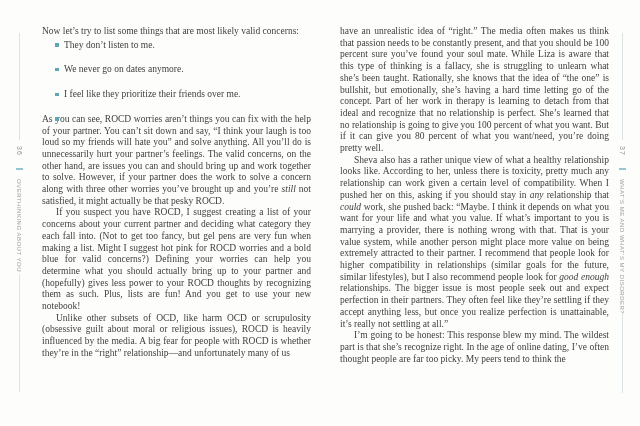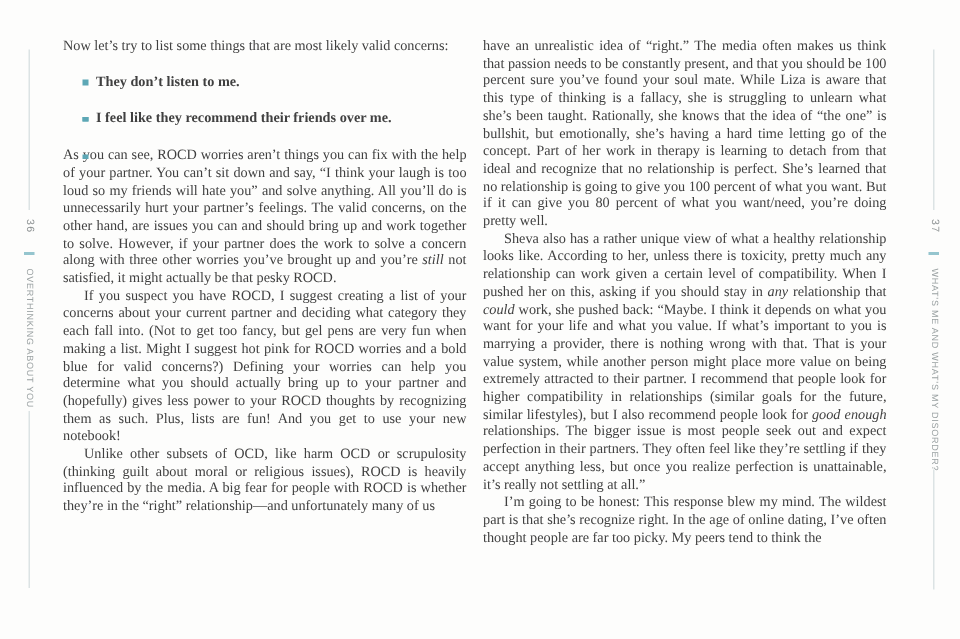--- a/index.html
+++ b/index.html
@@ -7,25 +7,25 @@
     position:relative;width:640px;height:426px;background:#fdfdfc;
     font-family:"Liberation Serif", serif;color:#404040;overflow:hidden;
   }
   
   .col{
     position:absolute;top:26px;width:269px;height:392px;overflow:hidden;
     font-size:9.5px;line-height:11.7px;text-align:justify;
     -webkit-hyphens:auto;hyphens:auto;
   }
   .col-left{left:42px;}
-  .col-right{left:322px;}
+  .col-right{left:340px;}
   .col p{margin:0;}
   p.indent{text-indent:14px;}
   .intro{margin-bottom:12px;}
-  ul.bullets{list-style:none;margin:12px 0 13px 0;padding:0;font-weight:bold;}
+  ul.bullets{list-style:none;margin:2px 0 13px 0;padding:0;}
   ul.bullets li{position:relative;padding-left:22px;margin-bottom:13px;text-align:left;}
   .sq{position:absolute;left:13px;top:3.5px;width:3.5px;height:3.5px;background:var(--accent,#5da7b5);}
   .it{font-style:italic;}
   
   .vrule{position:absolute;width:1px;background:#dce3e4;}
   .vtext{
     position:absolute;writing-mode:vertical-rl;text-orientation:mixed;
     font-family:"Liberation Sans", sans-serif;white-space:nowrap;line-height:10px;
   }
   .pnum{font-size:7px;letter-spacing:1px;color:#8d9293;}
@@ -63,32 +63,33 @@
 
   <div class="col col-left">
     <p class="intro">Now let’s try to list some things that are most likely valid concerns:</p>
     <ul class="bullets">
       <li>
         <span class="sq"></span>
         <span>They don’t listen to me.</span>
       </li>
       <li>
         <span class="sq"></span>
+        <span>We never go on dates anymore.</span>
       </li>
       <li>
         <span class="sq"></span>
-        <span>I feel like they recommend their friends over me.</span>
+        <span>I feel like they prioritize their friends over me.</span>
       </li>
       <li>
         <span class="sq"></span>
       </li>
     </ul>
     <p><span>As you can see, ROCD worries aren’t things you can fix with the help of your partner. You can’t sit down and say, “I think your laugh is too loud so my friends will hate you” and solve anything. All you’ll do is unnecessarily hurt your partner’s feelings. The valid concerns, on the other hand, are issues you can and should bring up and work together to solve. However, if your partner does the work to solve a concern along with three other worries you’ve brought up and you’re </span><span class="it">still</span><span> not satisfied, it might actually be that pesky ROCD.</span></p>
     <p class="indent"><span>If you suspect you have ROCD, I suggest creating a list of your concerns about your current partner and deciding what category they each fall into. (Not to get too fancy, but gel pens are very fun when making a list. Might I suggest hot pink for ROCD worries and a bold blue for valid concerns?) Defining your worries can help you determine what you should actually bring up to your partner and (hopefully) gives less power to your ROCD thoughts by recognizing them as such. Plus, lists are fun! And you get to use your new notebook!</span></p>
-    <p class="indent"><span>Unlike other subsets of OCD, like harm OCD or scrupulosity (thinking guilt about moral or religious issues), ROCD is heavily influenced by the media. A big fear for people with ROCD is whether they’re in the “right” relationship—and unfortunately many of us</span></p>
+    <p class="indent"><span>Unlike other subsets of OCD, like harm OCD or scrupulosity (obsessive guilt about moral or religious issues), ROCD is heavily influenced by the media. A big fear for people with ROCD is whether they’re in the “right” relationship—and unfortunately many of us</span></p>
   </div>
 
   <div class="col col-right">
     <p><span>have an unrealistic idea of “right.” The media often makes us think that passion needs to be constantly present, and that you should be 100 percent sure you’ve found your soul mate. While Liza is aware that this type of thinking is a fallacy, she is struggling to unlearn what she’s been taught. Rationally, she knows that the idea of “the one” is bullshit, but emotionally, she’s having a hard time letting go of the concept. Part of her work in therapy is learning to detach from that ideal and recognize that no relationship is perfect. She’s learned that no relationship is going to give you 100 percent of what you want. But if it can give you 80 percent of what you want/need, you’re doing pretty well.</span></p>
     <p class="indent"><span>Sheva also has a rather unique view of what a healthy relationship looks like. According to her, unless there is toxicity, pretty much any relationship can work given a certain level of compatibility. When I pushed her on this, asking if you should stay in </span><span class="it">any</span><span> relationship that </span><span class="it">could</span><span> work, she pushed back: “Maybe. I think it depends on what you want for your life and what you value. If what’s important to you is marrying a provider, there is nothing wrong with that. That is your value system, while another person might place more value on being extremely attracted to their partner. I recommend that people look for higher compatibility in relationships (similar goals for the future, similar lifestyles), but I also recommend people look for </span><span class="it">good enough</span><span> relationships. The bigger issue is most people seek out and expect perfection in their partners. They often feel like they’re settling if they accept anything less, but once you realize perfection is unattainable, it’s really not settling at all.”</span></p>
     <p class="indent"><span>I’m going to be honest: This response blew my mind. The wildest part is that she’s recognize right. In the age of online dating, I’ve often thought people are far too picky. My peers tend to think the</span></p>
   </div>
 
 </div>
 

